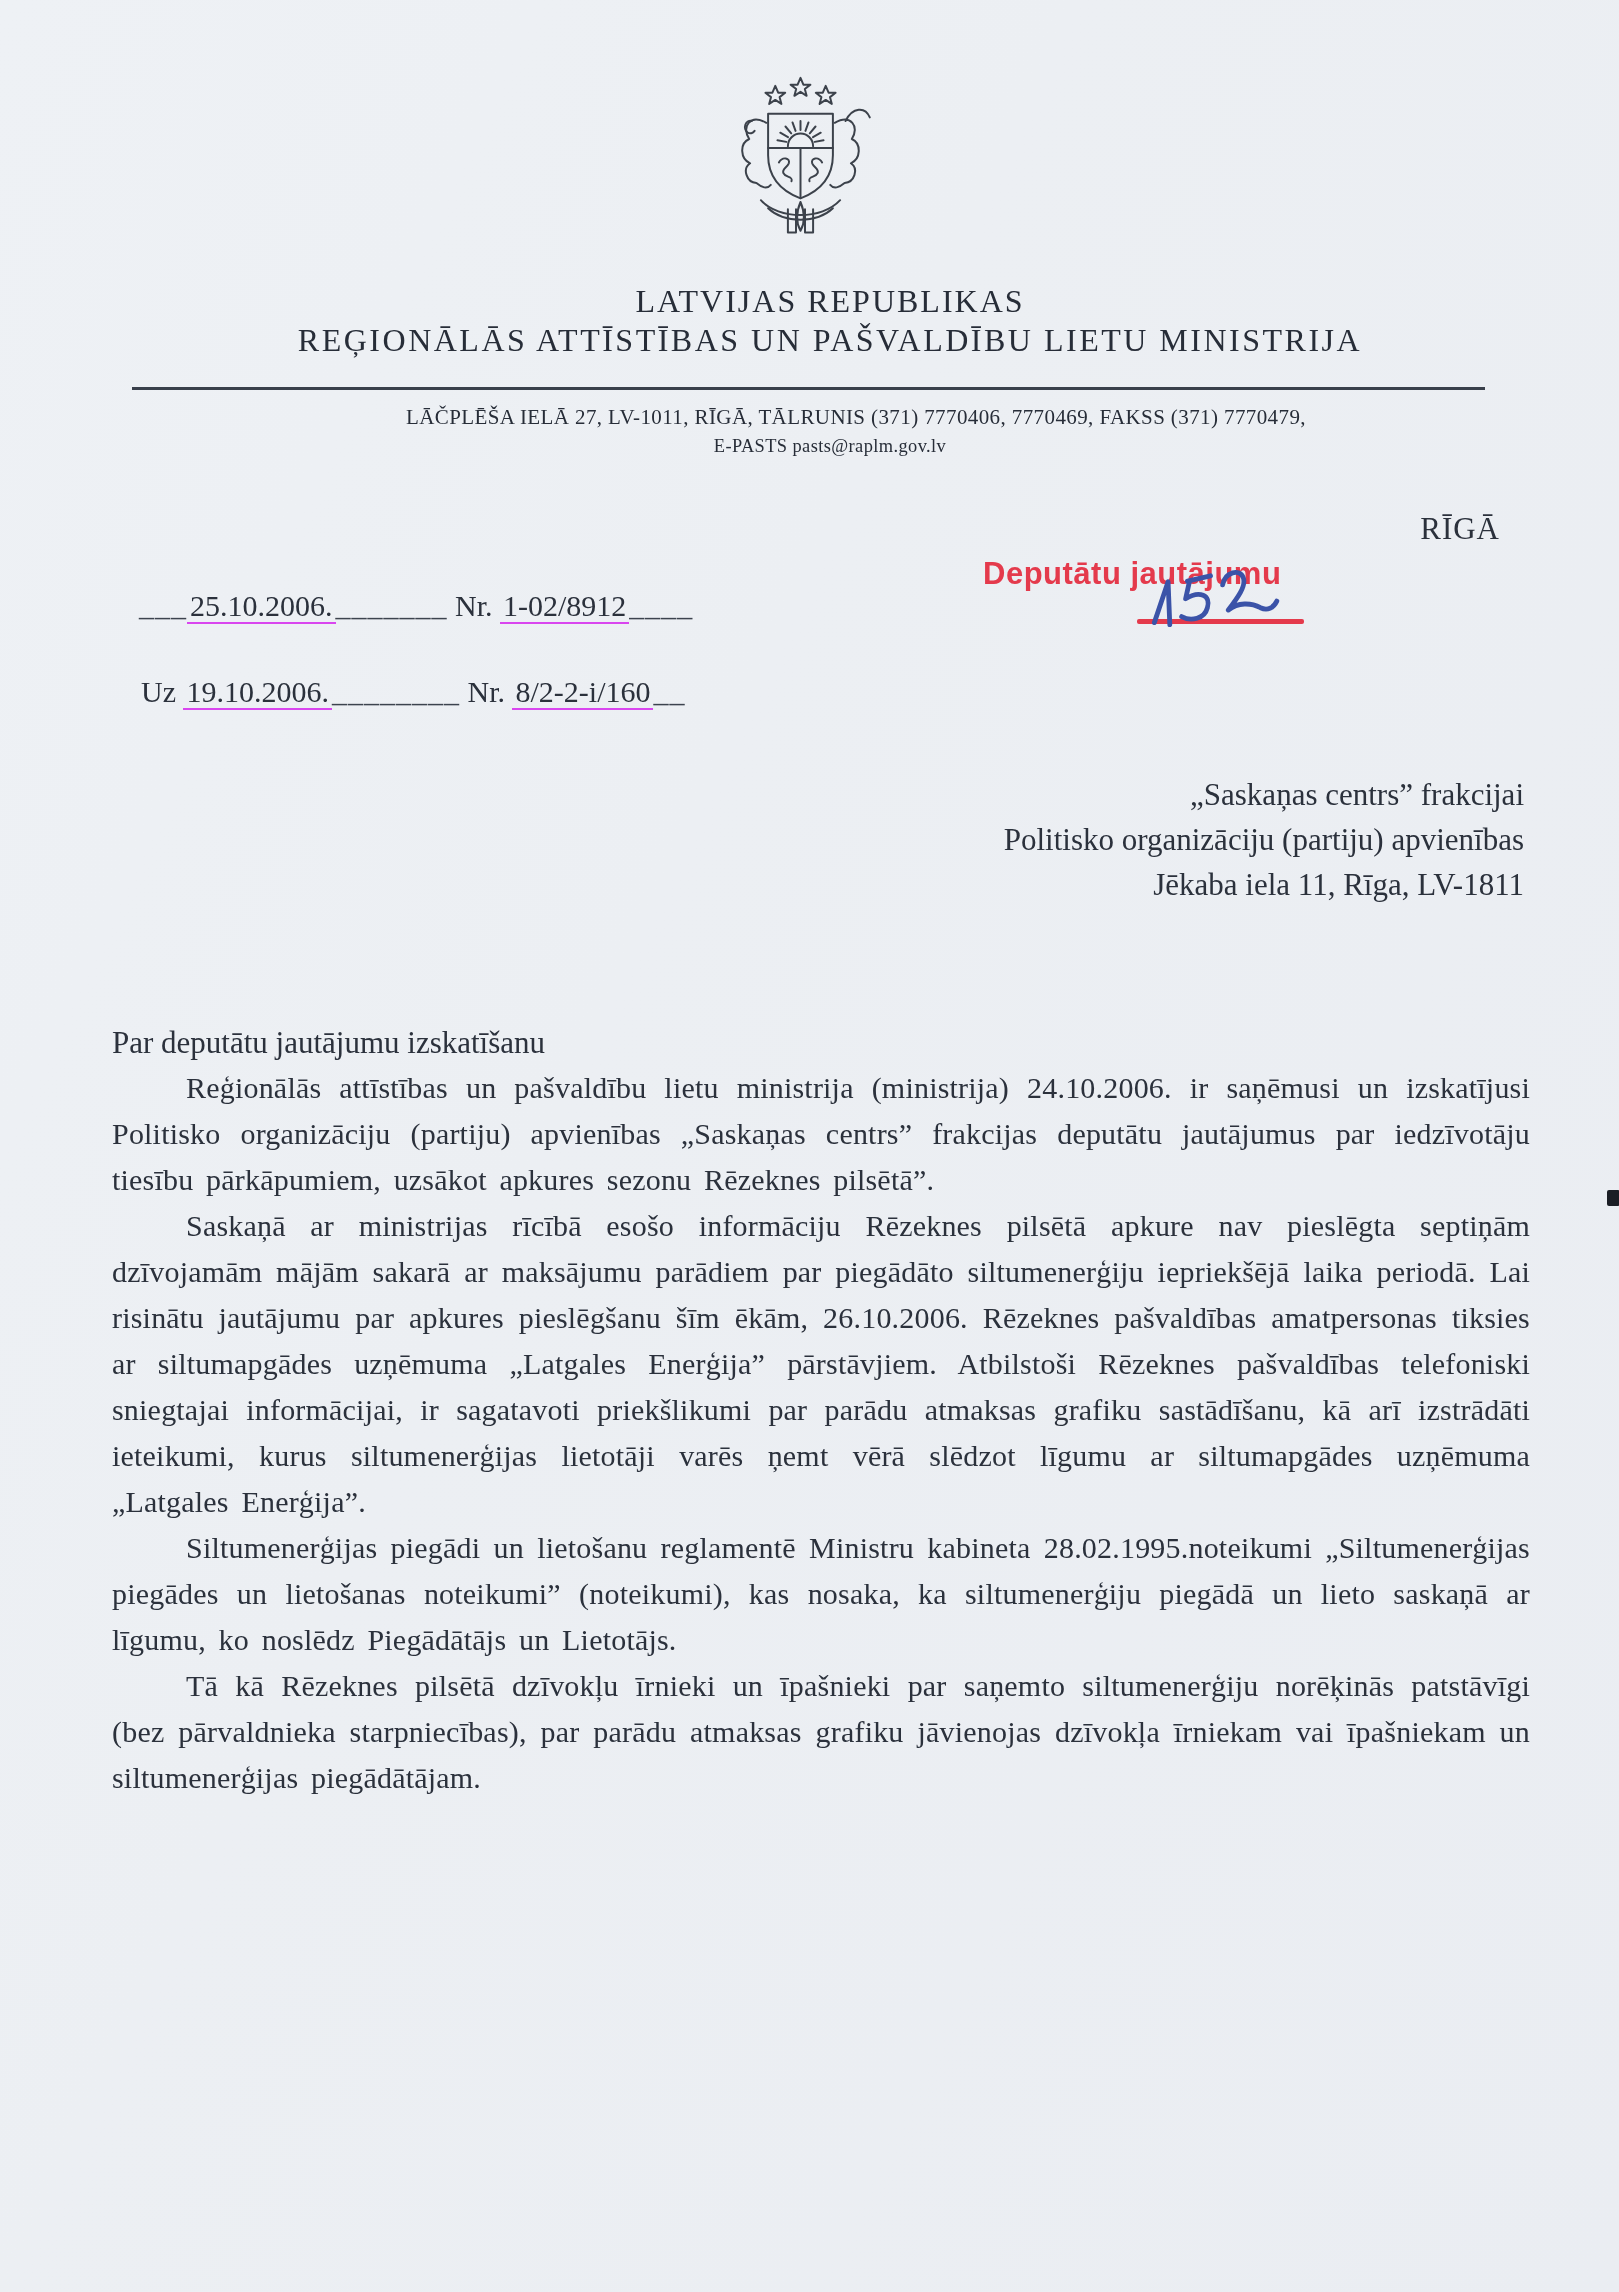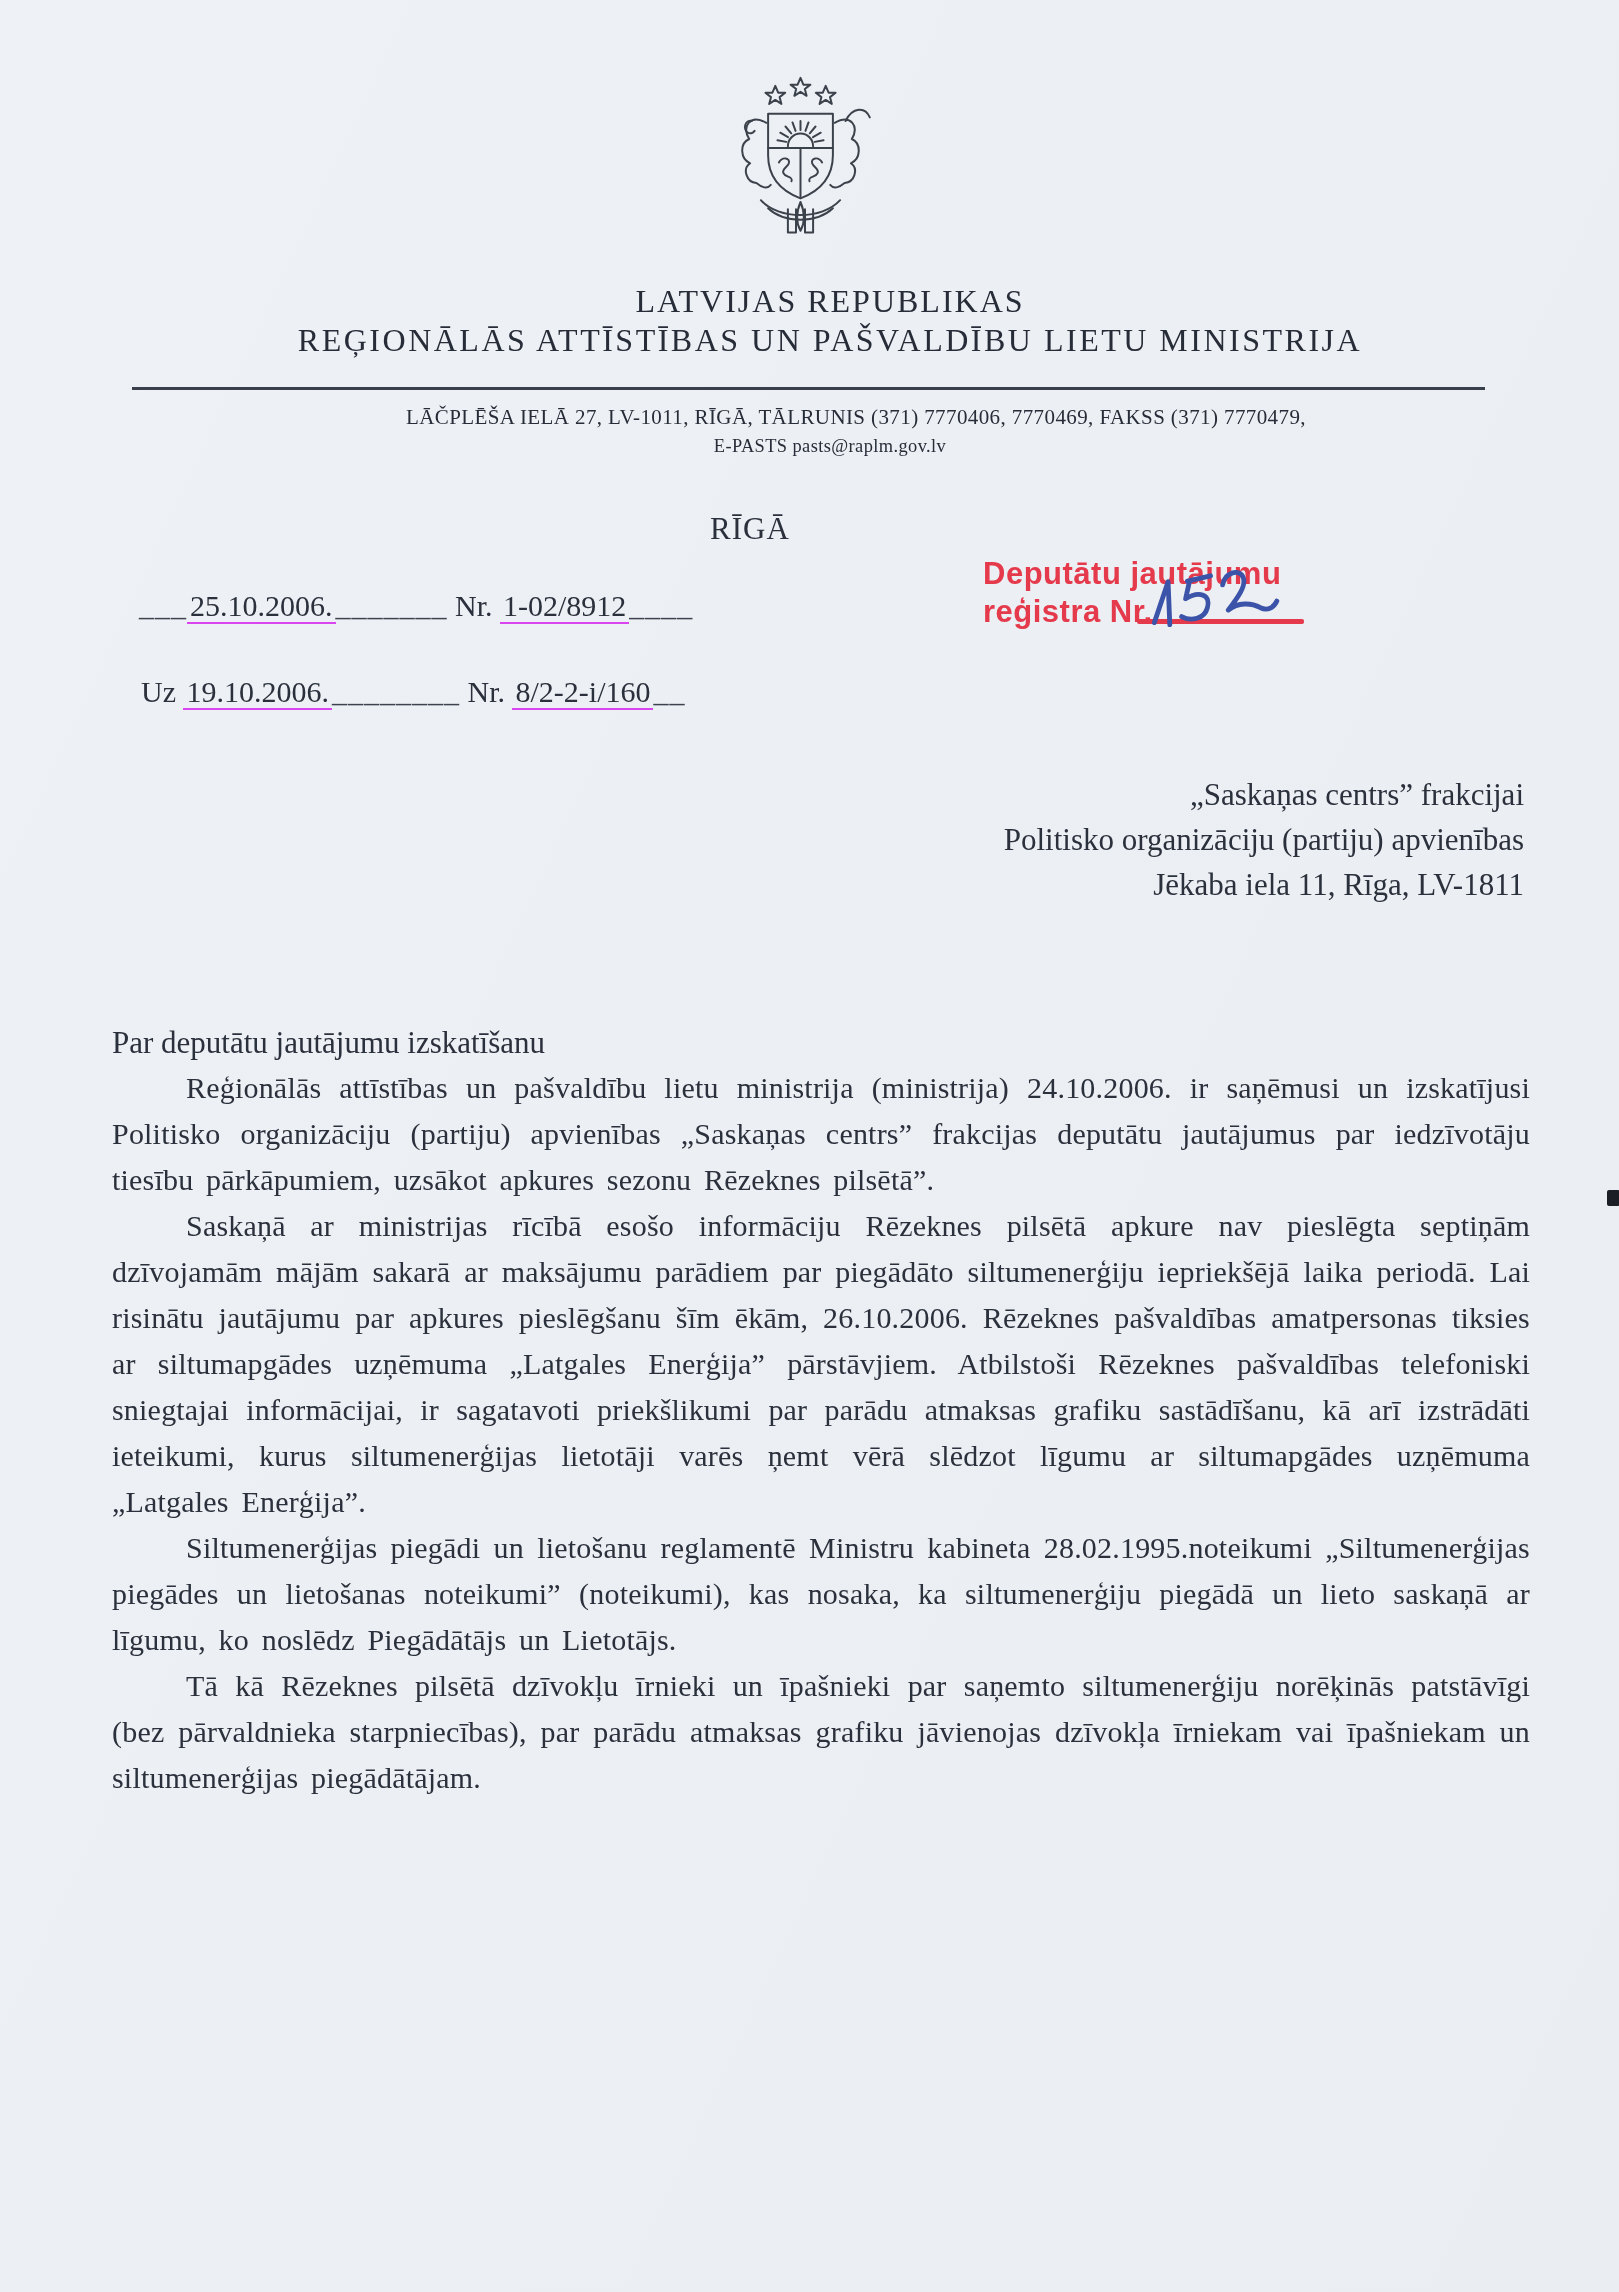--- a/index.html
+++ b/index.html
@@ -12,21 +12,21 @@
   }
   .abs{position:absolute;}
   
   .emblem{left:699px;top:76px;width:203px;height:171px;}
   .lh-line{left:0;width:1612px;text-align:center;color:#272d38;padding-left:24px;}
   .country{top:283px;font-size:32px;letter-spacing:2px;}
   .ministry{top:322px;font-size:32px;letter-spacing:2.5px;}
   .rule{left:132px;top:387px;width:1353px;height:3px;background:#39404b;}
   .addr{top:405px;font-size:21px;letter-spacing:0.4px;margin-left:26px;}
   .email{top:436px;font-size:18.4px;letter-spacing:0.4px;}
-  .city{top:511px;left:0;width:1500px;text-align:center;font-size:31px;letter-spacing:1px;}
+  .city{top:511px;left:0;width:1500px;text-align:right;font-size:31px;letter-spacing:1px;}
   
   .ref{font-size:30px;white-space:nowrap;color:#2b313c;}
   .ref1{left:139px;top:589px;}
   .ref2{left:112px;top:675px;margin-left:29px;}
   .u{border-bottom:2px solid #d946ef;padding:0 3px;}
   .fill{letter-spacing:1px;color:#3c434e;}
   
   .stamp{left:983px;top:555px;width:398px;height:119px;
     font-family:"Liberation Sans", sans-serif;font-weight:bold;
     color:#e43a4c;font-size:31px;line-height:38px;letter-spacing:0.5px;}
@@ -87,21 +87,20 @@
 <div class="abs lh-line addr">LĀČPLĒŠA IELĀ 27, LV-1011, RĪGĀ, TĀLRUNIS (371) 7770406, 7770469, FAKSS (371) 7770479,</div>
 <div class="abs lh-line email">E-PASTS pasts@raplm.gov.lv</div>
 <div class="abs city">RĪGĀ</div>
 
 <div class="abs ref ref1"><span class="fill">___</span><span class="u">25.10.2006.</span><span class="fill">_______</span> <span>Nr.</span> <span class="u">1-02/8912</span><span class="fill">____</span></div>
 
 <div class="abs ref ref2"><span>Uz</span> <span class="u">19.10.2006.</span><span class="fill">________</span> <span>Nr.</span> <span class="u">8/2-2-i/160</span><span class="fill">__</span></div>
 
 <div class="abs stamp">
   <div>Deputātu jautājumu</div>
-  <div>reģistra Nr.</div>
   <div class="rline"></div>
   <div class="hand">
     <svg viewBox="0 0 140 56" width="159" height="60">
       <g fill="none" stroke="#3b53a8" stroke-width="4.5" stroke-linecap="round" stroke-linejoin="round" transform="rotate(-8 70 28)">
         <path d="M12,44 L30,8 L26,48"></path>
         <path d="M48,10 L70,8 M50,10 L44,26 C58,20 68,26 63,37 C59,47 46,48 38,42"></path>
         <path d="M80,18 C84,6 98,5 100,14 C102,22 92,32 82,42 C92,36 104,38 112,44 C118,48 124,46 128,40"></path>
       </g>
     </svg>
   </div>

